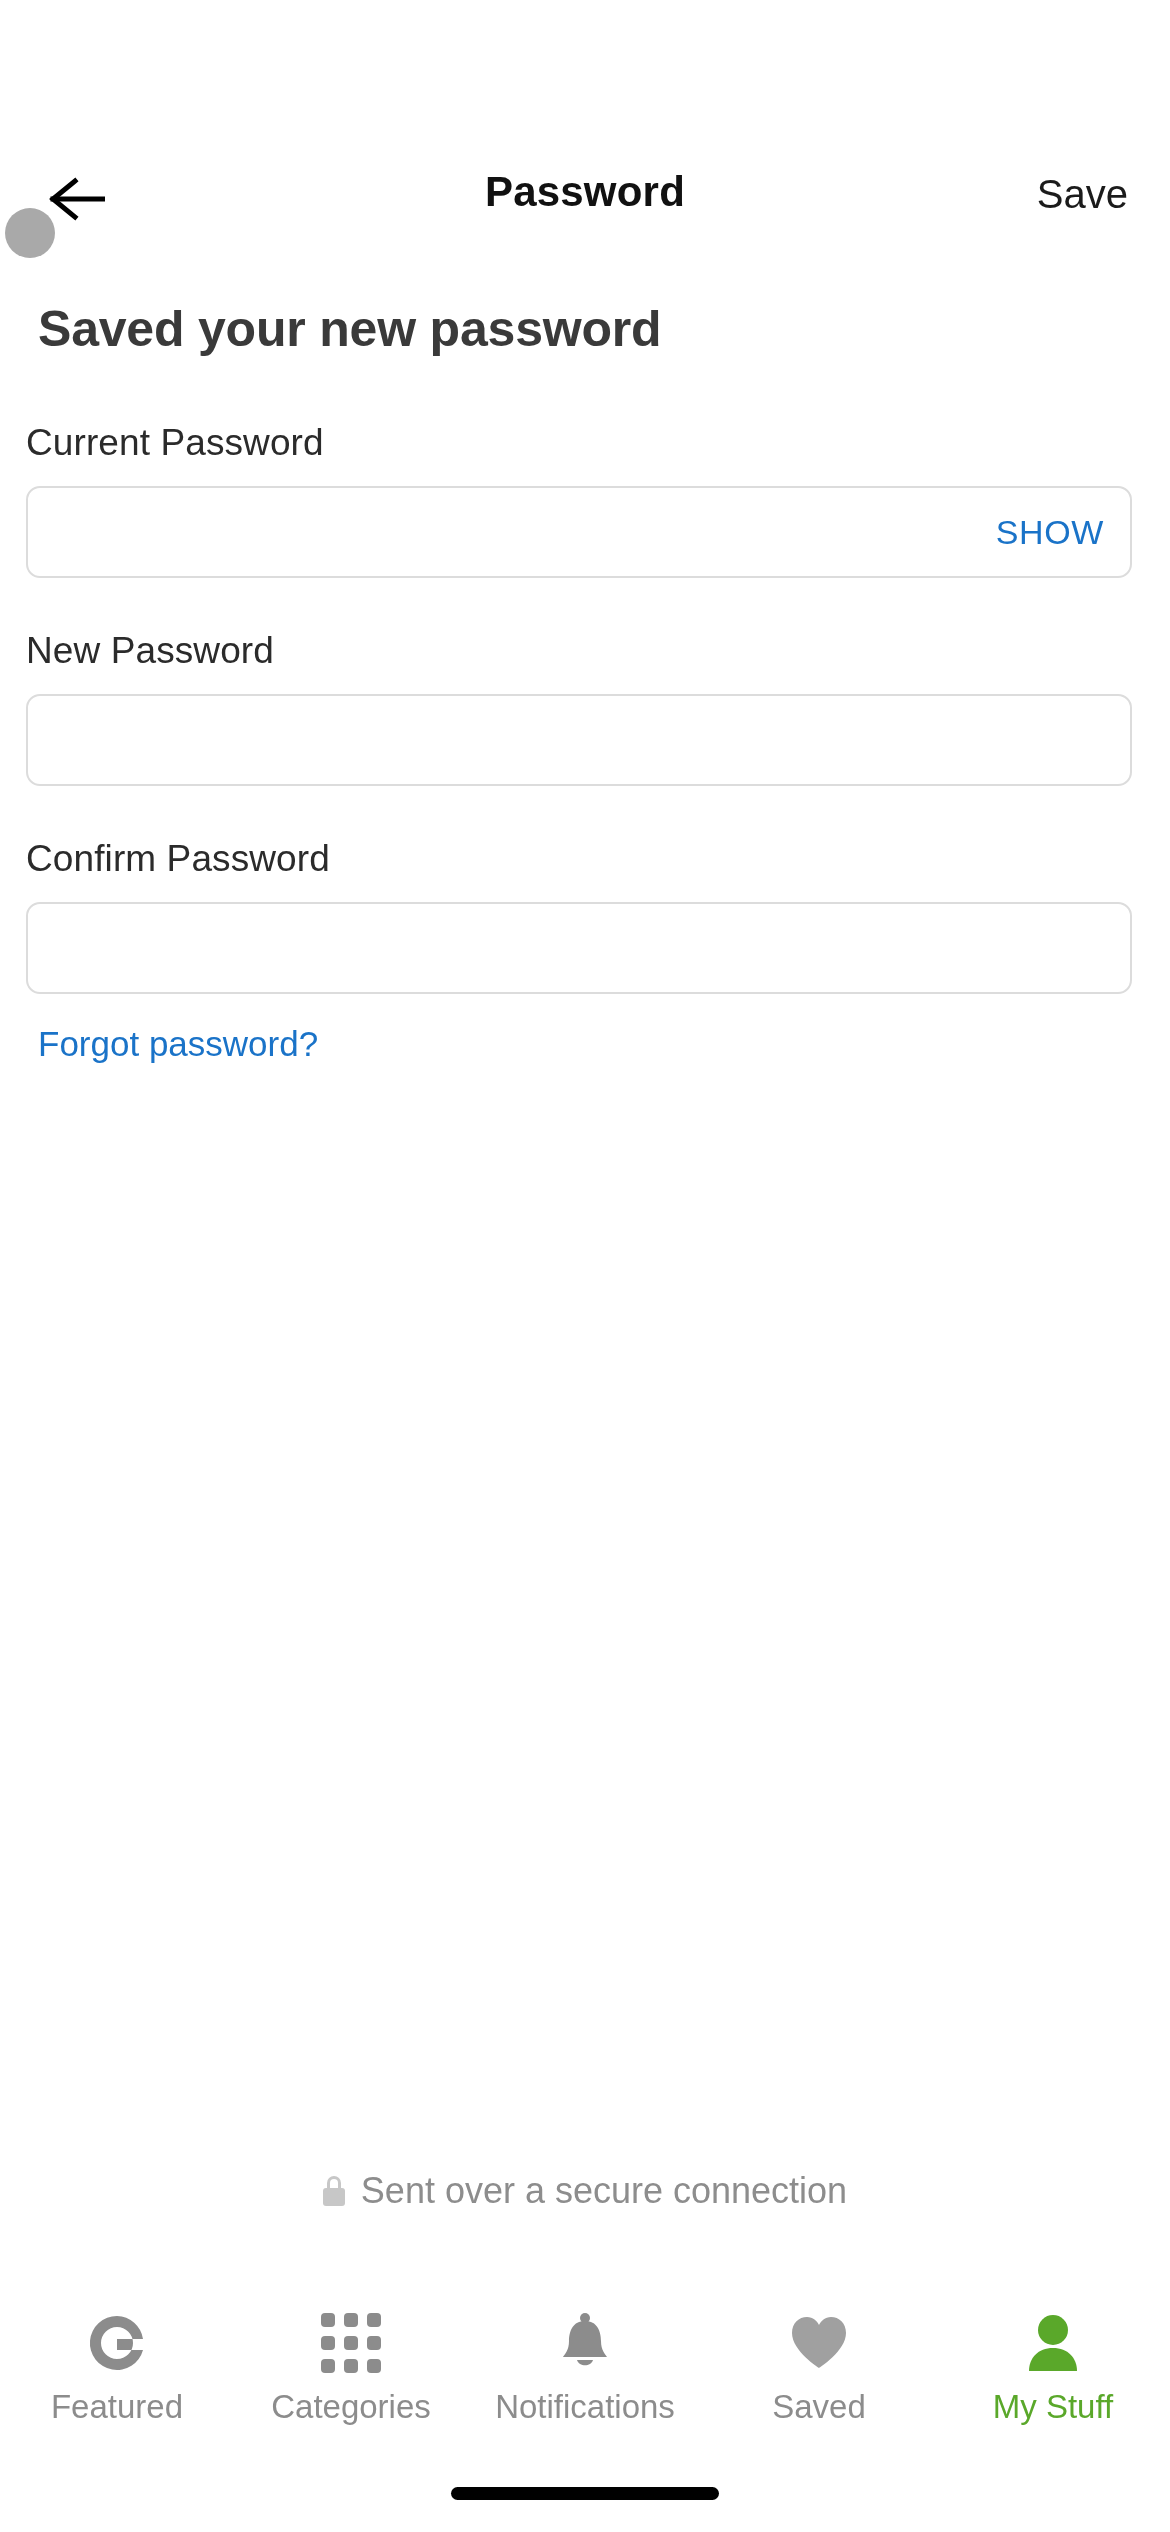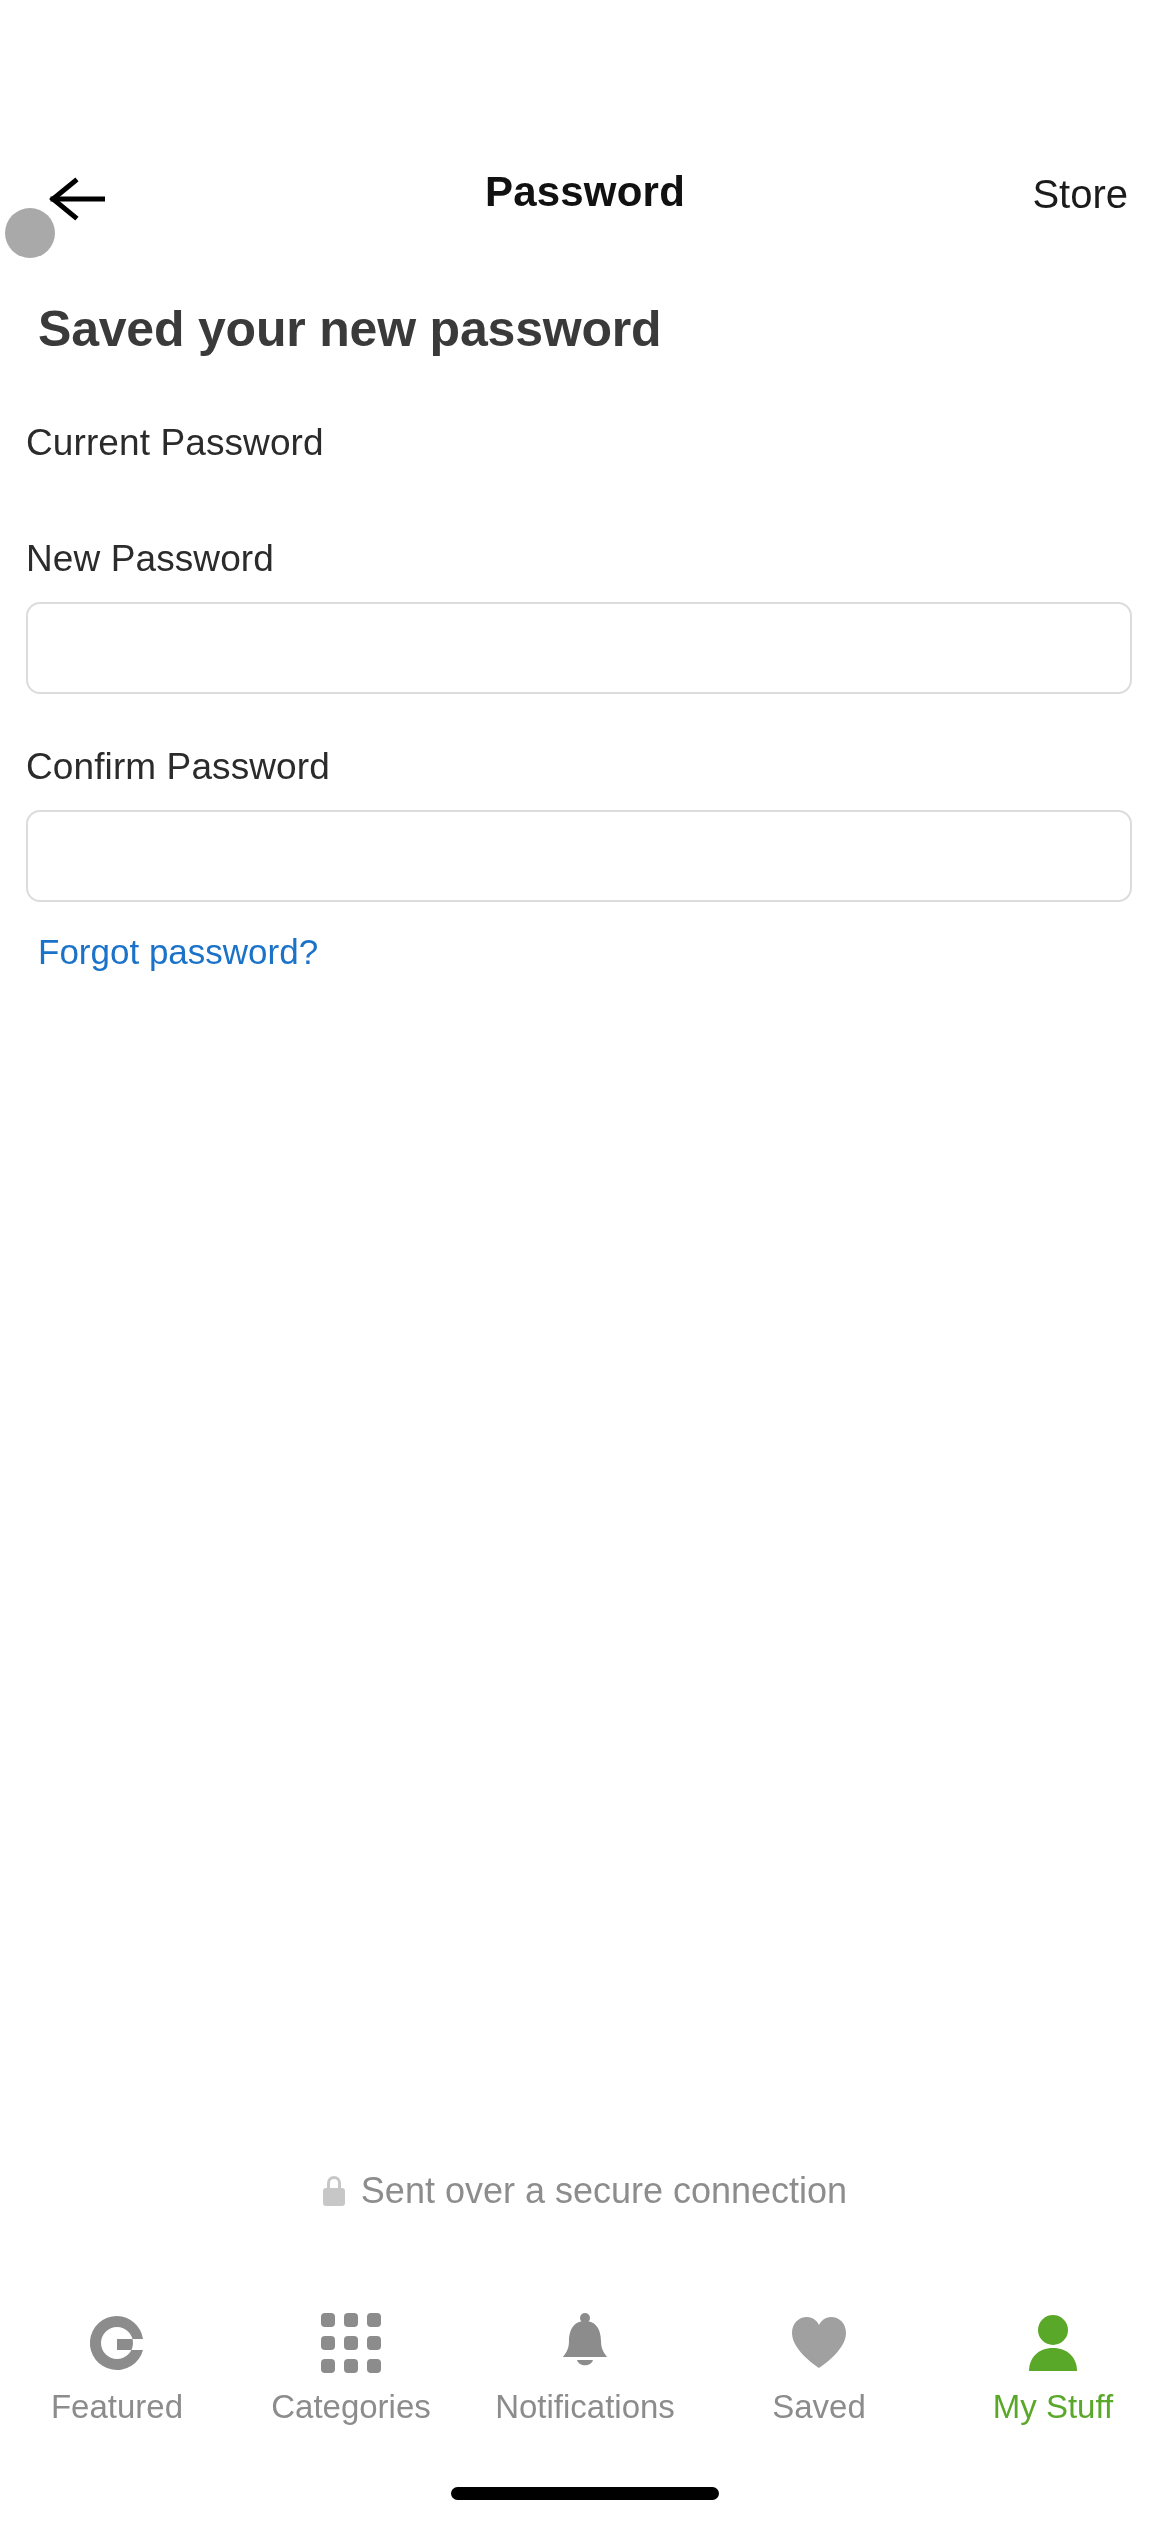--- a/index.html
+++ b/index.html
@@ -151,31 +151,35 @@
   <div class="navbar">
     <div class="nav-back">
       <span>
         <svg width="64" height="48" viewBox="0 0 64 48">
           <path d="M34 6 L12 24 L34 42" stroke="#000" stroke-width="5" fill="none" stroke-linecap="square" stroke-linejoin="miter"></path>
           <line x1="12" y1="24" x2="62" y2="24" stroke="#000" stroke-width="5" stroke-linecap="square"></line>
         </svg>
       </span>
     </div>
     <div class="nav-title">Password</div>
-    <div class="nav-save">Store</div>
+    <div class="nav-save">Save</div>
   </div>
 
   <div class="cursor-dot"></div>
 
   <div class="content">
 
     <div class="page-heading">Saved your new password</div>
 
     <div class="field">
       <div class="field-label">Current Password</div>
+      <div class="field-box">
+        <input class="field-input" type="password" placeholder="" style="">
+        <span class="show-btn">SHOW</span>
+      </div>
     </div>
 
     <div class="gap-a"></div>
 
     <div class="field">
       <div class="field-label">New Password</div>
       <div class="field-box">
         <input class="field-input" type="password" placeholder="" style="">
       </div>
     </div>

